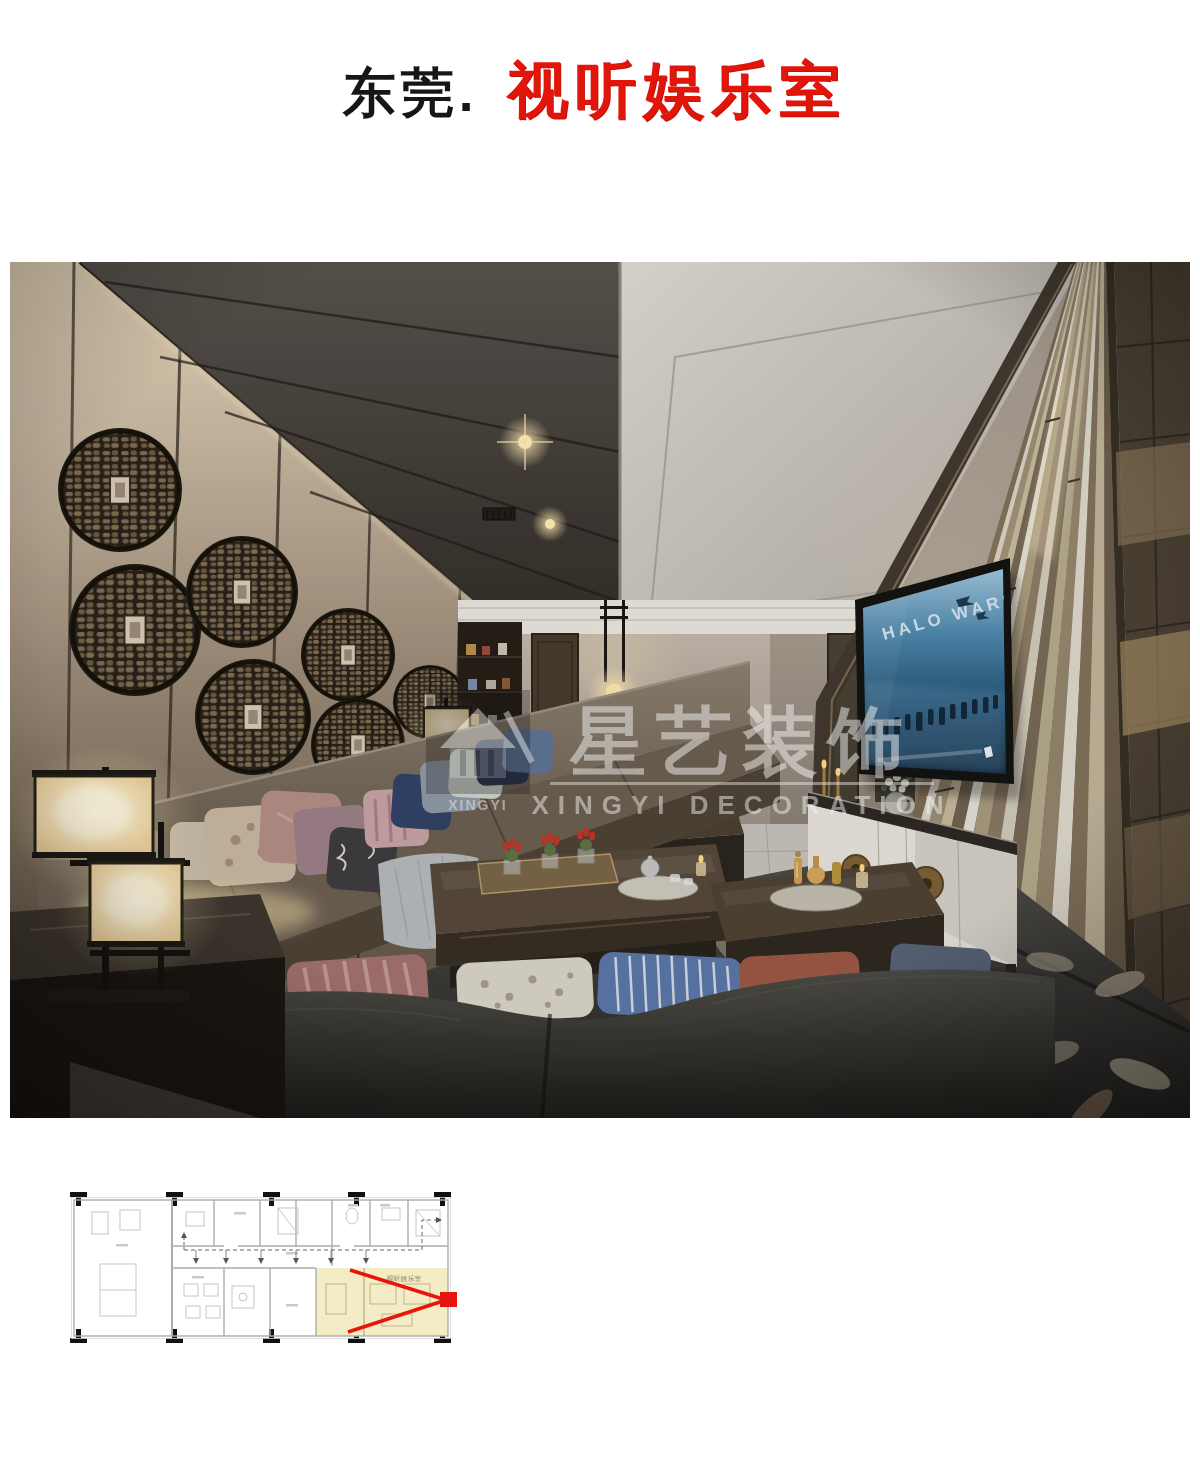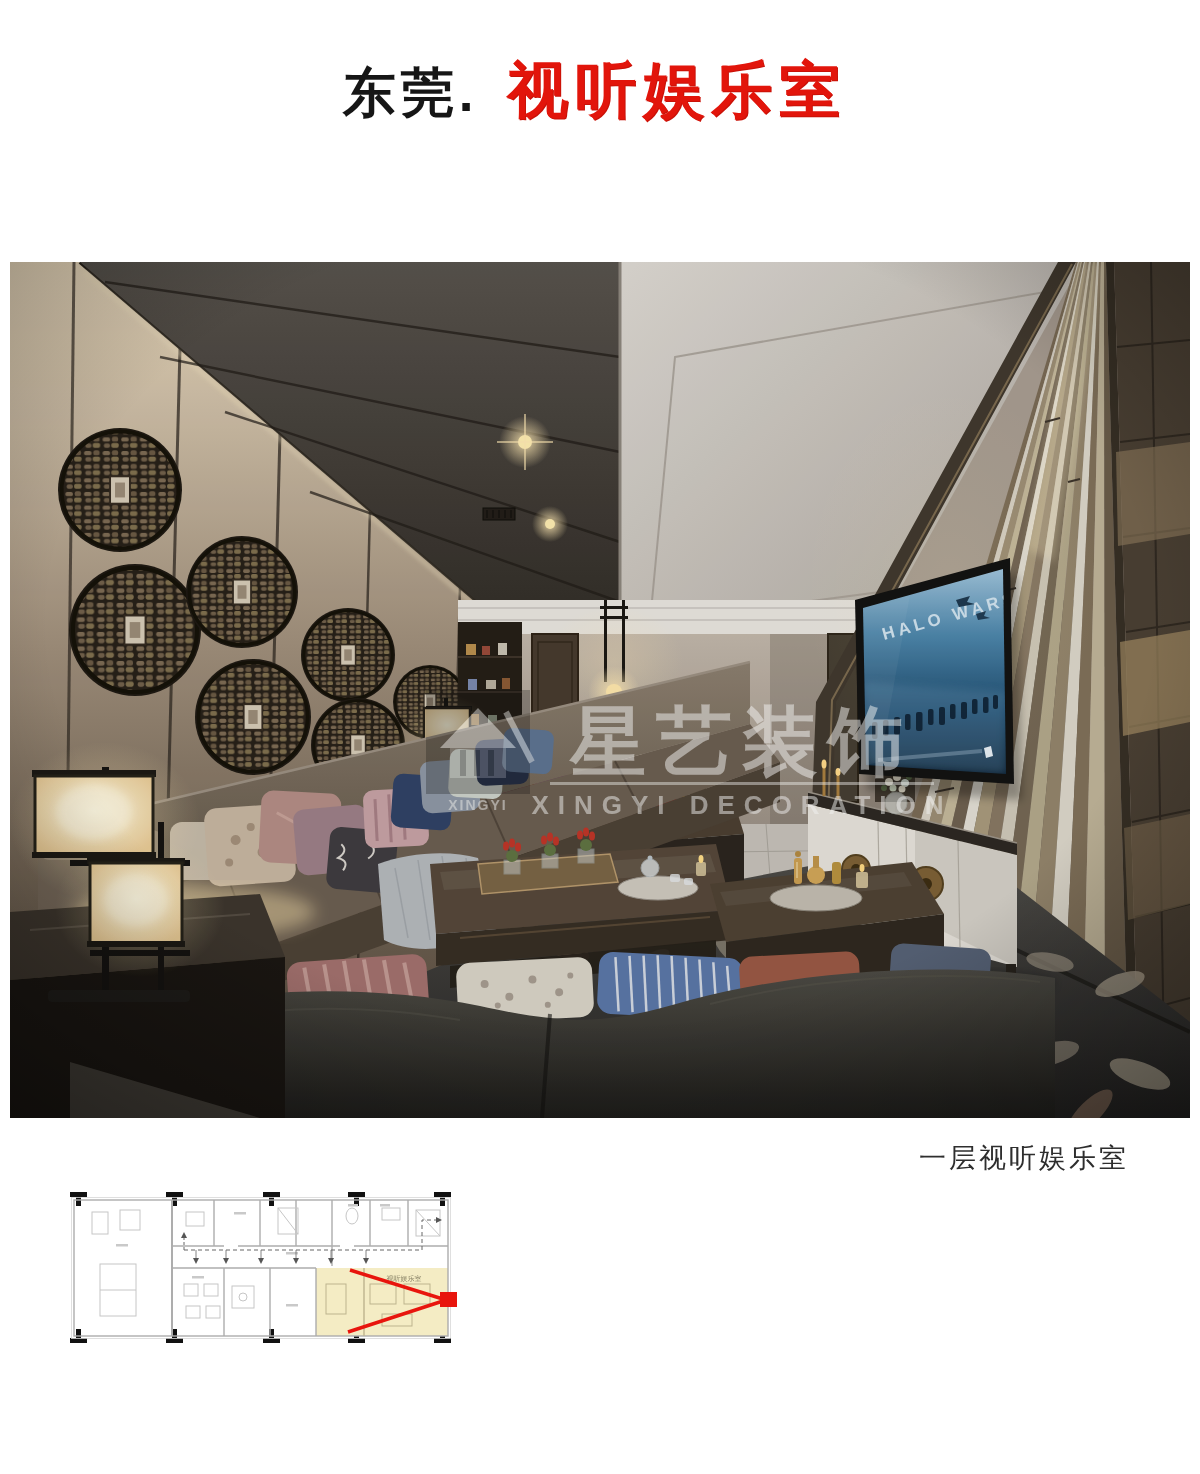--- a/index.html
+++ b/index.html
@@ -666,21 +666,20 @@
       <text x="732" y="506" text-anchor="middle" font-size="76" font-weight="bold" letter-spacing="10" fill="#ffffff" opacity=".92">星艺装饰</text>
       <rect x="540" y="520" width="384" height="3" fill="#ffffff" opacity=".8"></rect>
       <text x="732" y="552" text-anchor="middle" font-size="26" font-weight="bold" letter-spacing="9" fill="#ffffff" opacity=".9">XINGYI DECORATION</text>
     </g>
 
     <rect width="1180" height="856" fill="#2a1b0e" opacity=".06"></rect>
     <rect width="1180" height="856" fill="url(#rgVig)"></rect>
   </svg>
   </div>
 
-  <div class="caption">一层视听娱乐室</div>
 
   <div class="plan">
   <svg width="404" height="168" viewBox="0 0 404 168">
     <rect width="404" height="168" fill="#ffffff"></rect>
 
     <g fill="#111111">
       <g id="rm">
             <rect x="6" y="4" width="17" height="5"></rect>
             <rect x="12" y="9" width="5" height="9"></rect>
           </g>

